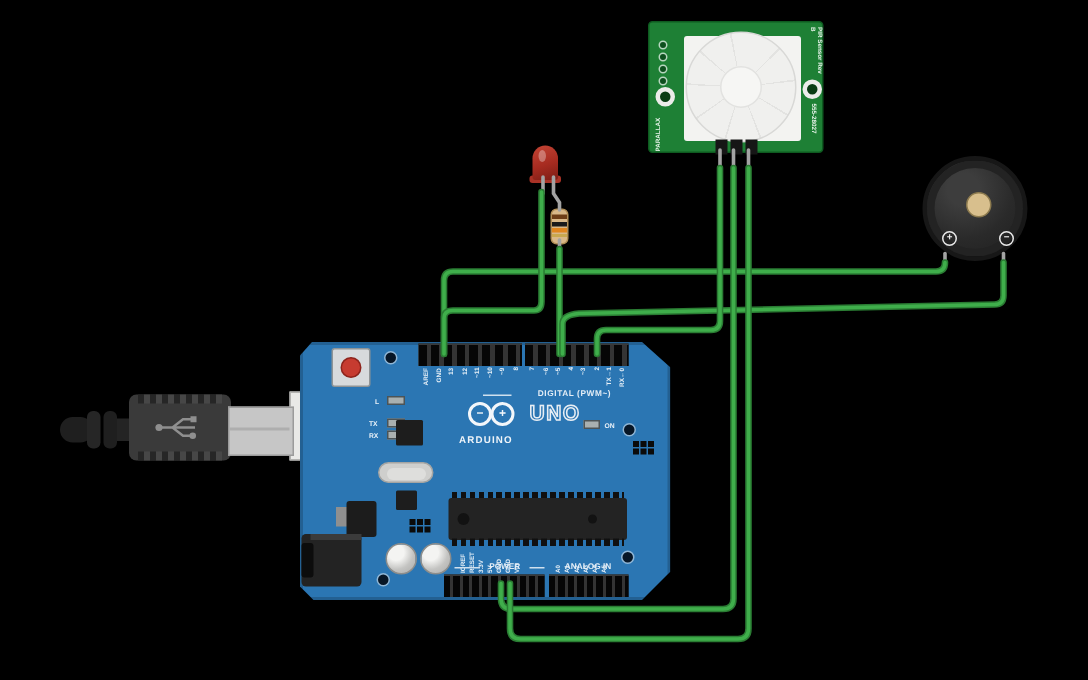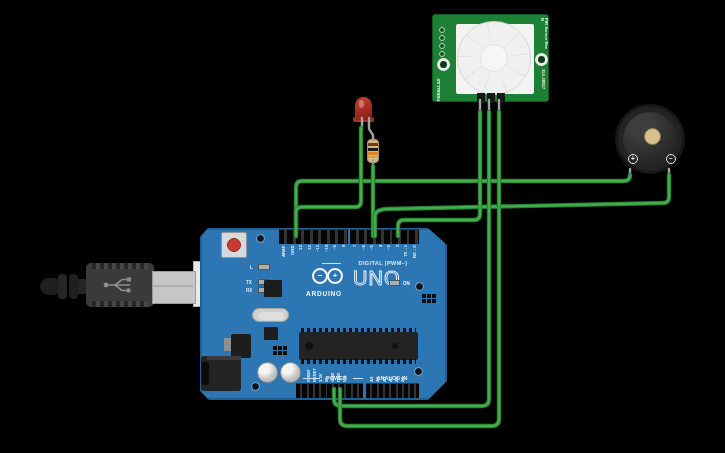--- a/index.html
+++ b/index.html
@@ -38,21 +38,21 @@
   .ppin-label{width:6.07px;height:24px;writing-mode:vertical-rl;transform:rotate(180deg);
     font-weight:bold;font-size:4.2px;line-height:6.1px;color:#e8f1f8;text-align:left;}
   .apin-label{width:6.3px;height:24px;writing-mode:vertical-rl;transform:rotate(180deg);
     font-weight:bold;font-size:4.2px;line-height:6.3px;color:#e8f1f8;text-align:left;}
   .silk{color:#e3edf6;font-weight:bold;}
   .silk-line{background:#cfe0ee;height:1px;}
   .led-bar{width:12px;height:6px;background:#a9b0b0;border:1px solid #4c5457;box-sizing:border-box;}
   .led-lbl{font-size:4.5px;font-weight:bold;color:#e8f1f8;}
   .ring{width:16px;height:16px;border:2.5px solid #f2f6fa;border-radius:50%;box-sizing:border-box;
     display:flex;align-items:center;justify-content:center;color:#f2f6fa;font-weight:bold;font-size:8px;line-height:8px;}
-  .uno-txt{font-size:20px;font-weight:normal;letter-spacing:1px;color:transparent;
+  .uno-txt{font-size:14px;font-weight:bold;letter-spacing:1px;color:transparent;
     -webkit-text-stroke:1px #e8eef4;}
   .brand-txt{font-size:6.5px;font-weight:bold;letter-spacing:.8px;color:#eef4f9;}
   .ic{background:#1d1d1d;border-radius:1px;}
   .atmega{background:#232323;border-radius:2px;}
   .chip-pins{background:repeating-linear-gradient(90deg,#101010 0 3.5px,transparent 3.5px 6px);}
   .dimple{background:#121212;border-radius:50%;}
   .crystal{background:#cfcfcd;border:1px solid #a5a5a3;border-radius:7px;box-sizing:border-box;}
   .crystal-in{background:#dededc;border-radius:5px;}
   .cap{width:21px;height:21px;border-radius:50%;border:1px solid #8d8d8b;box-sizing:border-box;
     background:radial-gradient(circle at 32% 28%,#f4f4f2 0 28%,#c4c4c2 60%,#ababa9);}

